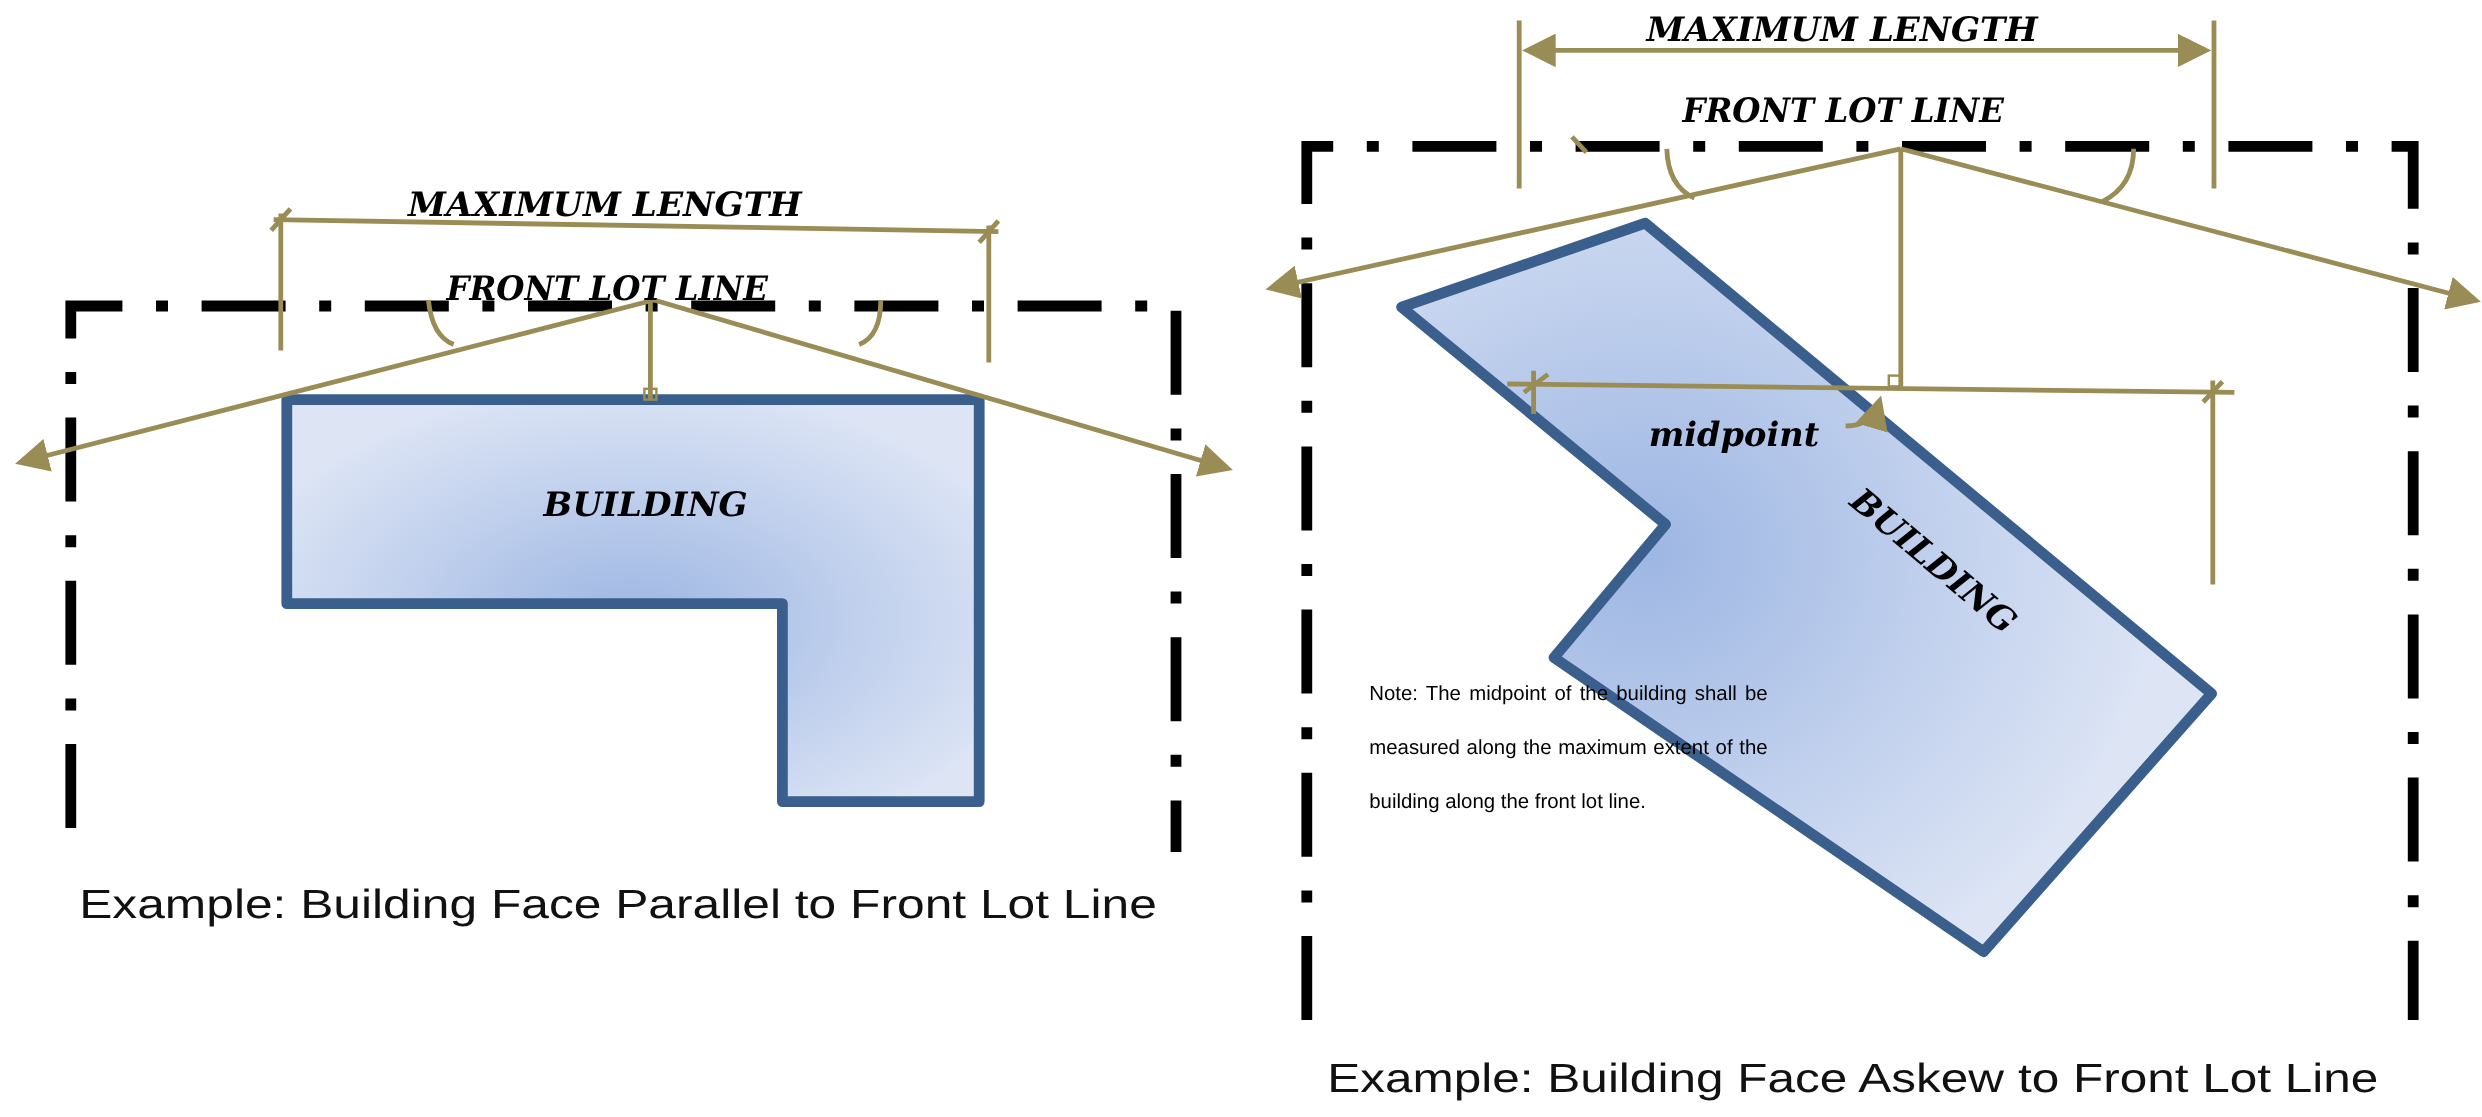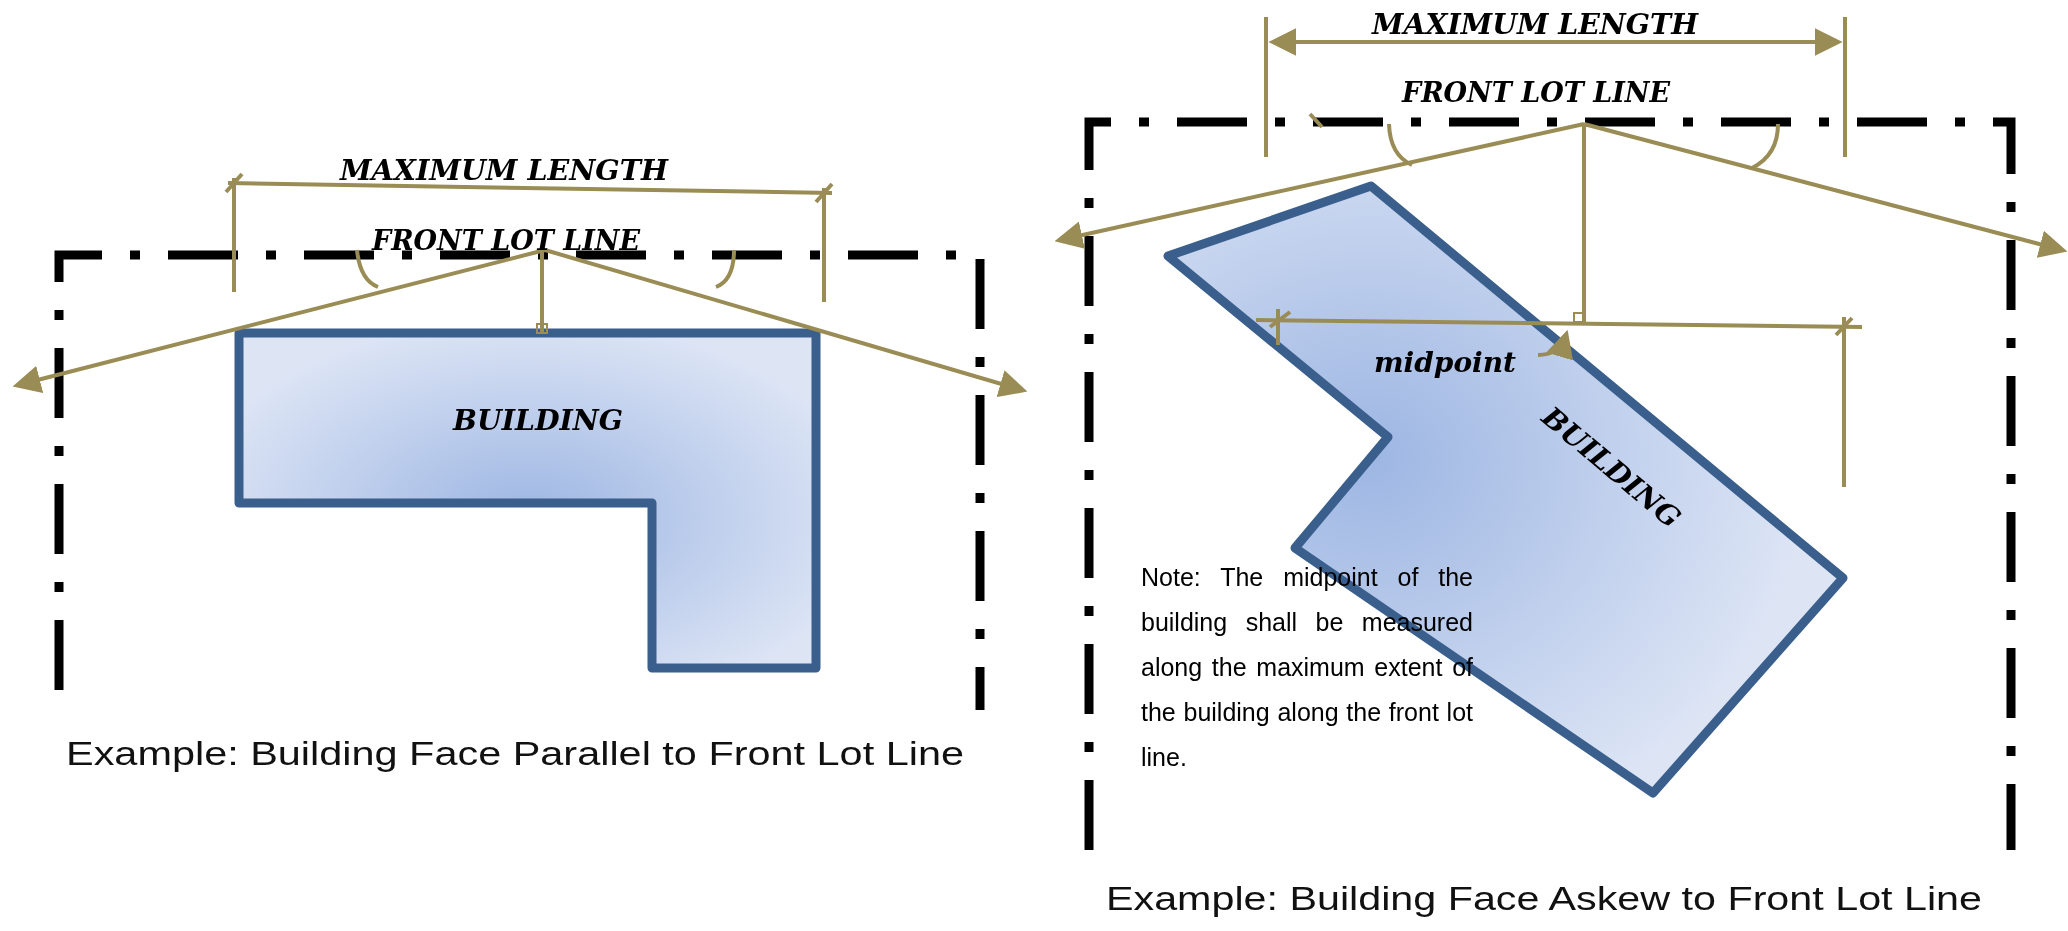--- a/index.html
+++ b/index.html
@@ -2,21 +2,21 @@
 <html><head>
 <meta charset="utf-8">
 <style>
   html, body { margin: 0; padding: 0; background: #ffffff; }
   body { width: 2068px; height: 931px; position: relative; overflow: hidden; }
   svg#diagram { position: absolute; left: 0; top: 0; width: 2068px; height: 931px; }
   .hand { font-family: "DejaVu Serif", serif; font-style: italic; font-weight: bold; fill: #000; }
   .caption { font-family: "Liberation Sans", sans-serif; fill: #111; }
   .note {
     position: absolute; left: 1141px; top: 555px; width: 332px;
-    font-family: "Liberation Sans", sans-serif; font-size: 25px; line-height: 45px;
+    font-family: "Liberation Sans", sans-serif; font-size: 17px; line-height: 45px;
     color: #000; text-align: justify;
   }
   .lot { fill: none; stroke: #000; stroke-width: 9; stroke-dasharray: 70 28 10 28; }
   .dim { stroke: #9a8c55; stroke-width: 4; fill: none; }
   .bldg { stroke: #3a5f8c; stroke-width: 9; stroke-linejoin: round; }
 </style>
 </head>
 <body>
 
 <svg id="diagram" viewBox="0 0 2068 931" xmlns="http://www.w3.org/2000/svg">

